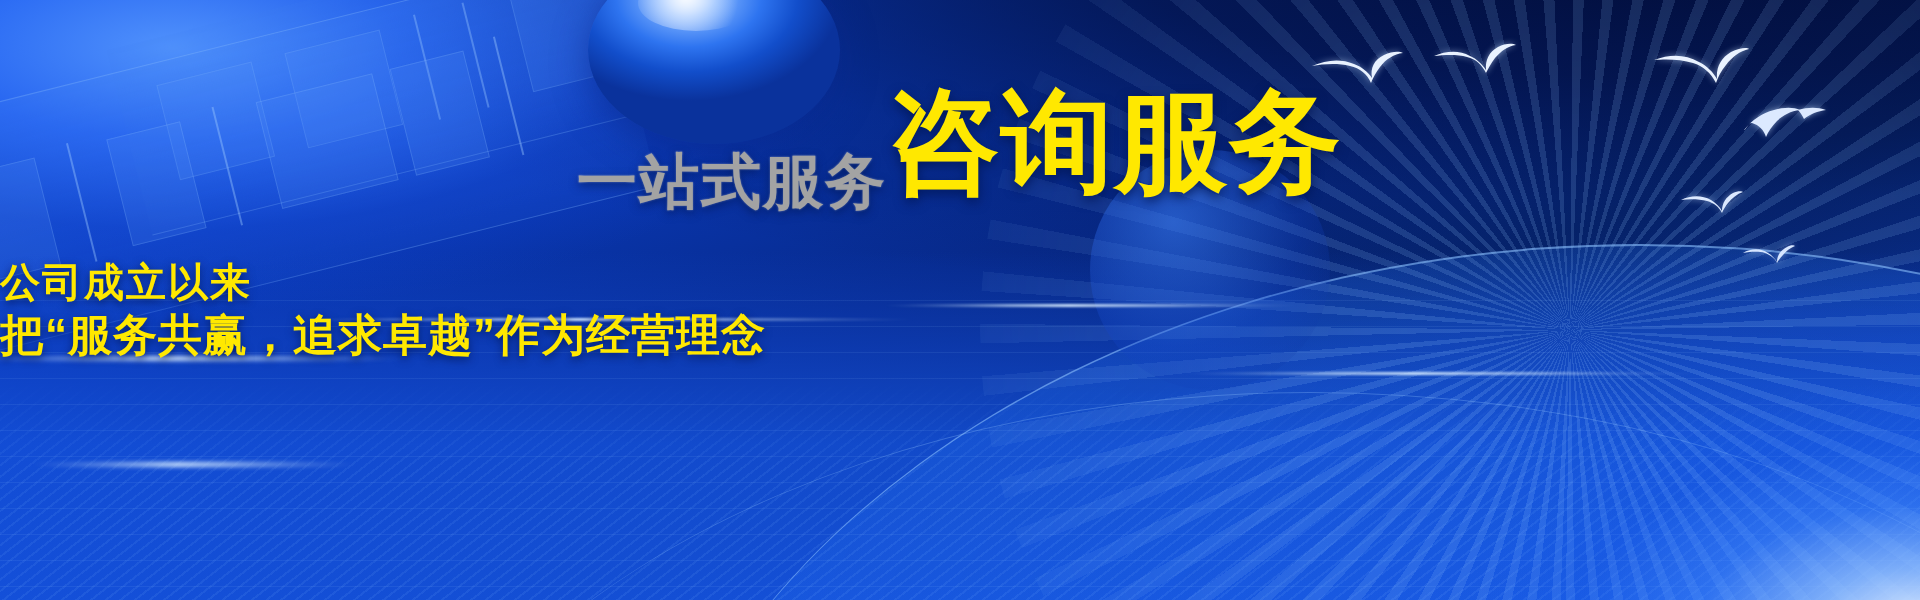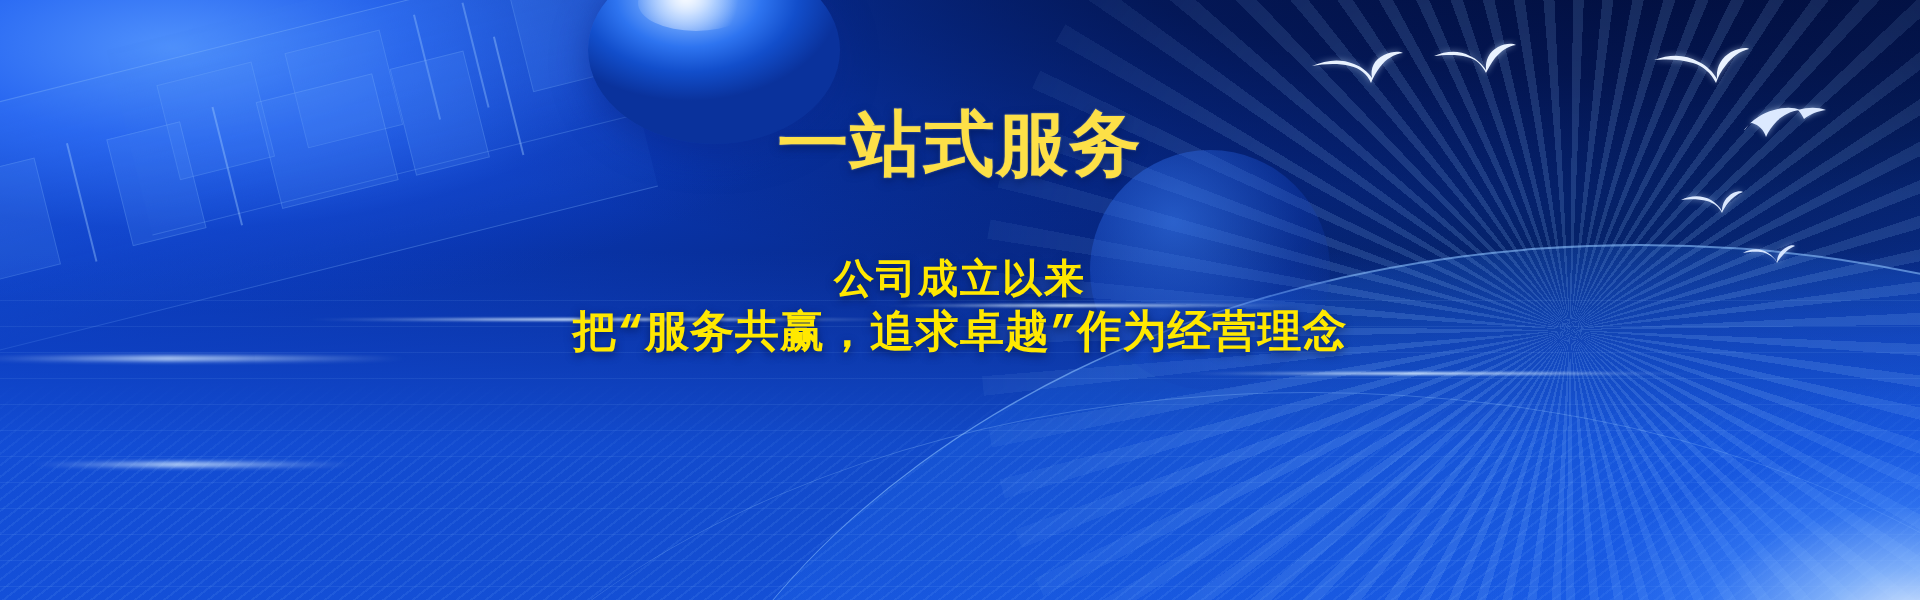--- a/index.html
+++ b/index.html
@@ -141,36 +141,35 @@
   
   .bird{position:absolute;}
   .bird svg{display:block;filter:drop-shadow(0 0 3px rgba(200,225,255,.6));}
 
   
   .headline{
     position:absolute;left:0;right:0;top:86px;
     display:flex;align-items:baseline;justify-content:center;
   }
   .headline .white-part{
-    font-size:71px;font-weight:bold;color:#fde047;
+    font-size:60px;font-weight:bold;color:#a3a3a3;
     letter-spacing:2px;line-height:1;
     text-shadow:0 3px 10px rgba(0,24,90,.75), 0 0 2px rgba(255,255,255,.6);
     transform:translateY(22px);
   }
   .headline .yellow-part{
     font-size:112px;font-weight:bold;color:#ffe800;
     letter-spacing:2px;line-height:1;
     text-shadow:0 4px 12px rgba(0,20,80,.80);
   }
 
   .body-text{
     position:absolute;left:0;right:0;top:258px;
-    text-align:center;color:#ffe800;font-weight:bold;
+    text-align:left;color:#ffe800;font-weight:bold;
     text-shadow:0 3px 9px rgba(0,22,86,.8);
-    font-family:Liberation Mono, monospace;
   }
   .line1{font-size:40px;line-height:1.22;letter-spacing:2px;}
   .line2,.line3{font-size:44px;line-height:1.25;letter-spacing:1px;}
 </style>
 </head>
 <body>
 
 <div id="banner">
 
   <div class="layer bg-base"></div>
@@ -238,20 +237,21 @@
       </svg>
   </div>
   <div class="bird" style="left:1742px;top:244px;">
     <svg width="54" height="20" viewBox="0 0 54 20">
         <path d="M1 9 C9 4 19 4 26 9 C30 11 33 15 35 18 C35 11 39 6 45 3 C48 1 52 1 53 2 C48 4 44 7 41 11 C38 14 36 17 35 19 C33 14 28 11 23 9 C16 7 8 8 1 9 Z" fill="#d6e5ff"></path>
       </svg>
   </div>
 
   <div class="headline">
     <span class="white-part">一站式服务</span>
+    <span class="yellow-part">咨询服务</span>
   </div>
 
   <div class="body-text">
     <div class="line1">公司成立以来</div>
     <div class="line3">把“服务共赢，追求卓越”作为经营理念</div>
   </div>
 
 </div>
 
 </body></html>

